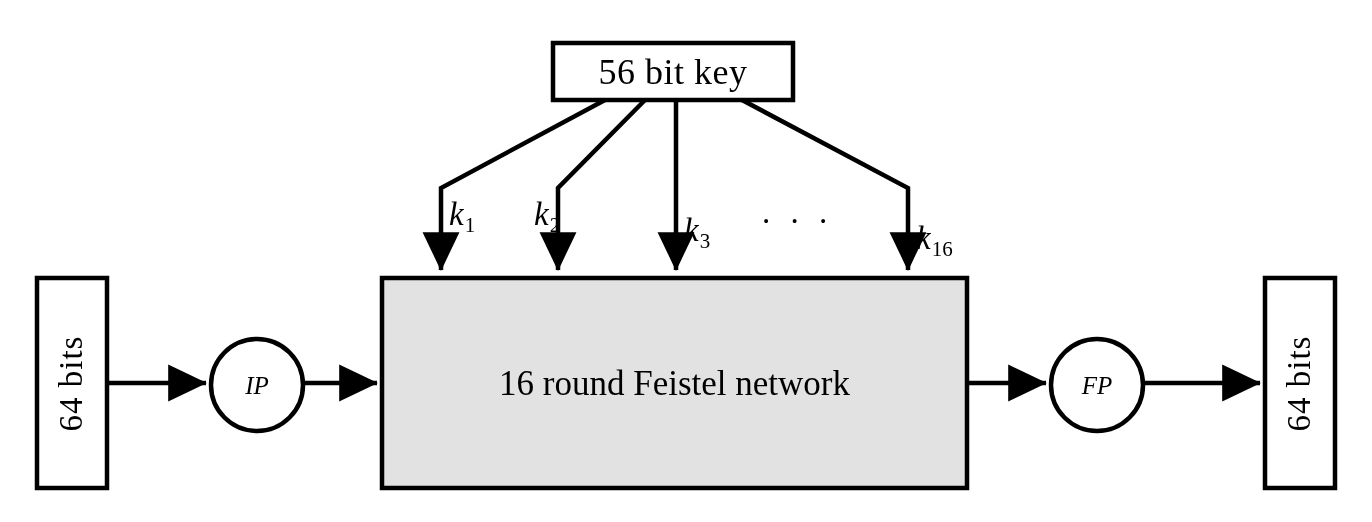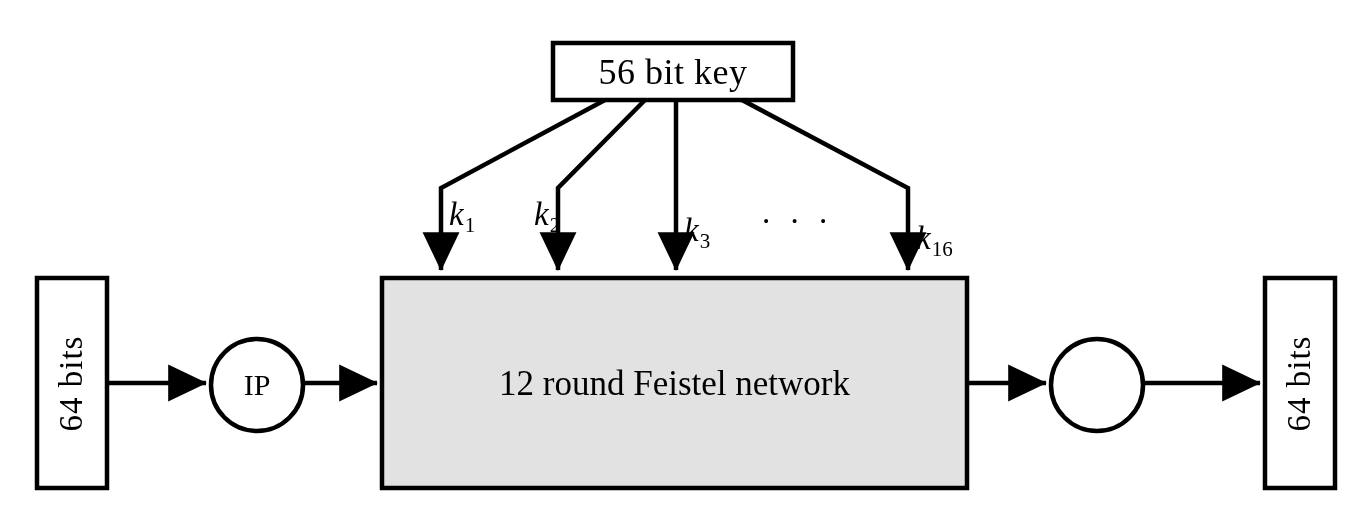--- a/index.html
+++ b/index.html
@@ -59,21 +59,22 @@
     display: flex;
     align-items: center;
     justify-content: center;
     font-size: 35px;
   }
   
   .node-label {
     display: flex;
     align-items: center;
     justify-content: center;
-    font-size: 30px;
+    font-size: 25px;
+    font-style: italic;
   }
   #ip-label { left: 211px; top: 339px; width: 92px; height: 92px; }
   #fp-label { left: 1051px; top: 339px; width: 92px; height: 92px; }
   
   .bits-box-label {
     display: flex;
     align-items: center;
     justify-content: center;
     font-size: 33px;
     letter-spacing: 1px;
@@ -143,24 +144,25 @@
 
     <circle cx="1097" cy="385" r="46" fill="#ffffff" stroke="#000000" stroke-width="4.5"></circle>
 
     <line x1="1143" y1="383" x2="1260" y2="383" stroke="#000000" stroke-width="4.5" marker-end="url(#arrowhead)"></line>
 
     <rect x="1265" y="278" width="70" height="210" fill="#ffffff" stroke="#000000" stroke-width="4.5"></rect>
   </svg>
 
   <div class="lbl" id="key-box-label">56  bit key</div>
 
-  <div class="lbl" id="feistel-label">12 round Feistel network</div>
+  <div class="lbl" id="feistel-label">16 round Feistel network</div>
 
   <div class="lbl node-label" id="ip-label">IP</div>
 
+  <div class="lbl node-label" id="fp-label">FP</div>
 
   <div class="lbl bits-box-label" id="bits-in-label">
     <span class="bits-rot">64 bits</span>
   </div>
 
   <div class="lbl bits-box-label" id="bits-out-label">
     <span class="bits-rot">64 bits</span>
   </div>
 
   <div class="lbl klabel" id="k1-label"><span>k</span><sub>1</sub></div>

